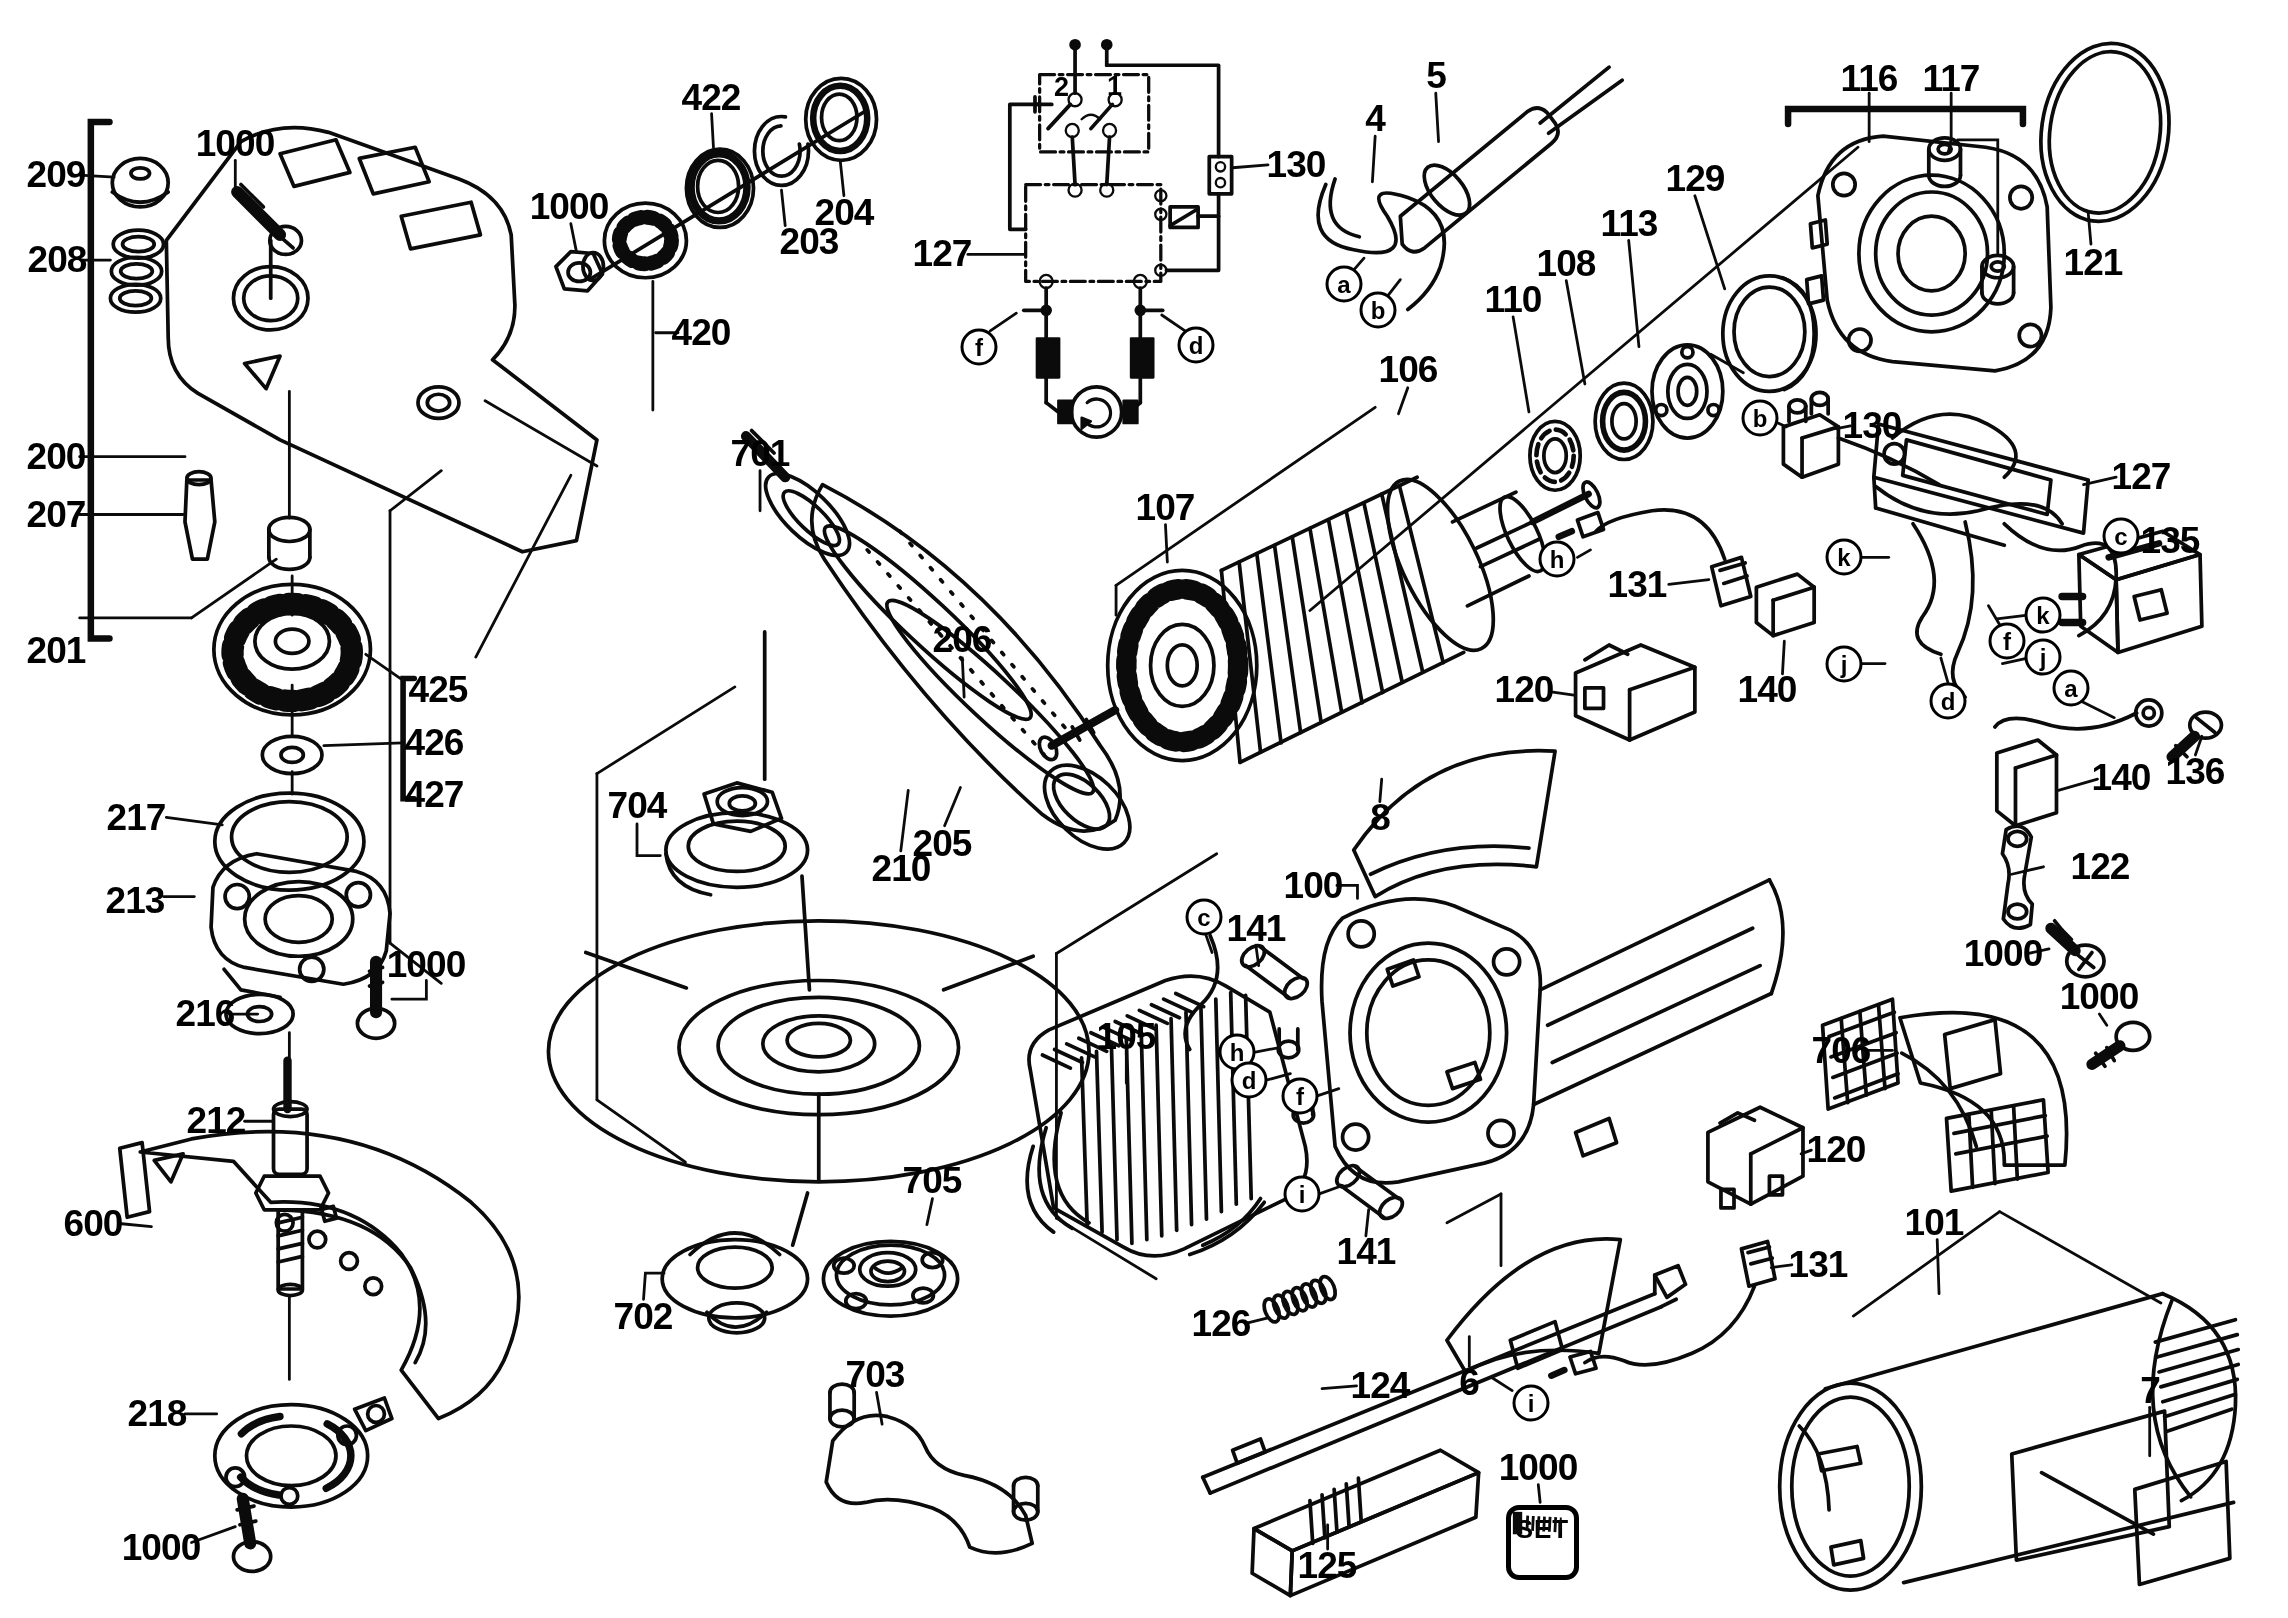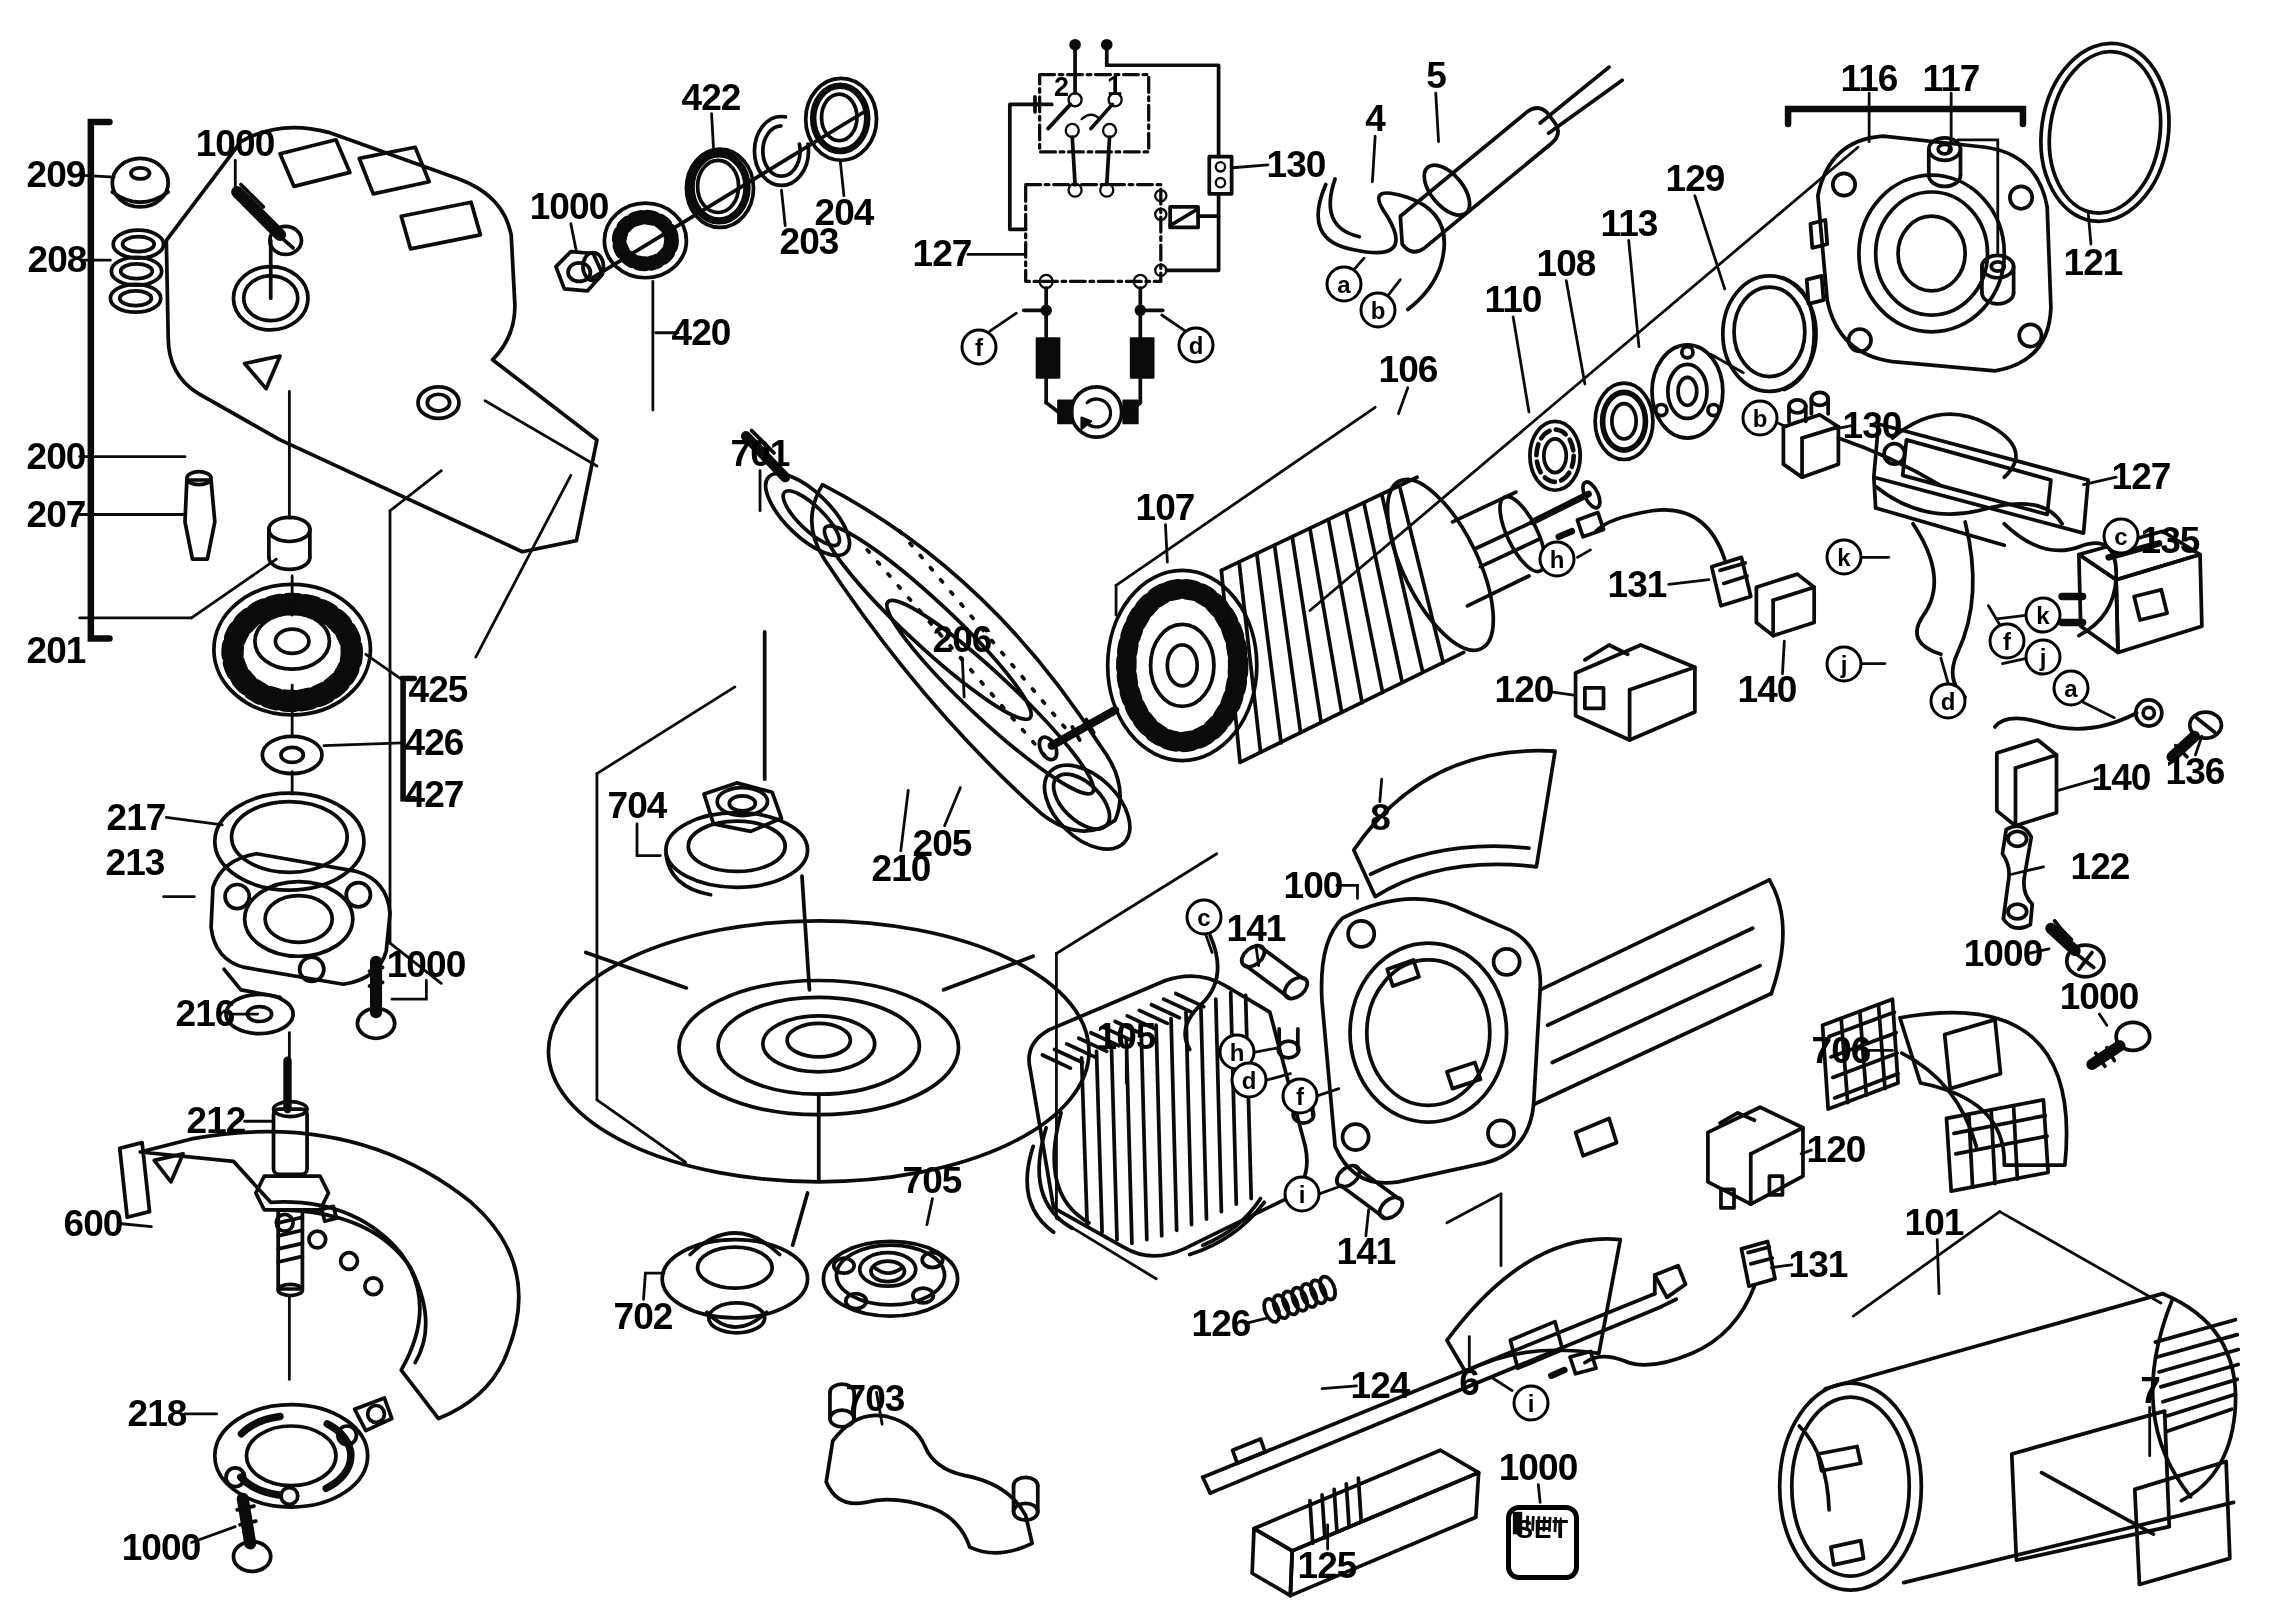--- a/index.html
+++ b/index.html
@@ -784,40 +784,40 @@
       <div class="plabel" style="left: 56px; top: 175px;">209</div>
       <div class="plabel" style="left: 235px; top: 144px;">1000</div>
       <div class="plabel" style="left: 57px; top: 260px;">208</div>
       <div class="plabel" style="left: 56px; top: 457px;">200</div>
       <div class="plabel" style="left: 56px; top: 515px;">207</div>
       <div class="plabel" style="left: 56px; top: 618px; margin-top: 33px;">201</div>
       <div class="plabel" style="left: 438px; top: 690px;">425</div>
       <div class="plabel" style="left: 434px; top: 743px;">426</div>
       <div class="plabel" style="left: 434px; top: 795px;">427</div>
       <div class="plabel" style="left: 136px; top: 818px;">217</div>
-      <div class="plabel" style="left: 135px; top: 863px; text-align: right;">213</div>
+      <div class="plabel" style="left: 135px; top: 901px; text-align: right;">213</div>
       <div class="plabel" style="left: 205px; top: 1014px;">216</div>
       <div class="plabel" style="left: 426px; top: 965px;">1000</div>
       <div class="plabel" style="left: 216px; top: 1121px; text-align: center;">212</div>
       <div class="plabel" style="left: 93px; top: 1224px;">600</div>
       <div class="plabel" style="left: 157px; top: 1414px;">218</div>
       <div class="plabel" style="left: 161px; top: 1548px;">1000</div>
       <div class="plabel" style="left: 711px; top: 98px;">422</div>
       <div class="plabel" style="left: 569px; top: 207px;">1000</div>
       <div class="plabel" style="left: 785px; top: 242px; margin-left: 24px;">203</div>
       <div class="plabel" style="left: 844px; top: 213px;">204</div>
       <div class="plabel" style="left: 701px; top: 333px;">420</div>
       <div class="plabel" style="left: 760px; top: 454px;">701</div>
       <div class="plabel" style="left: 637px; top: 806px;">704</div>
       <div class="plabel" style="left: 962px; top: 640px;">206</div>
       <div class="plabel" style="left: 942px; top: 844px;">205</div>
       <div class="plabel" style="left: 901px; top: 869px;">210</div>
       <div class="plabel" style="left: 643px; top: 1317px;">702</div>
       <div class="plabel" style="left: 932px; top: 1181px;">705</div>
-      <div class="plabel" style="left: 875px; top: 1375px; margin-top: 24px;">703</div>
+      <div class="plabel" style="left: 875px; top: 1375px;">703</div>
       <div class="plabel" style="left: 942px; top: 254px;">127</div>
       <div class="plabel" style="left: 1296px; top: 165px;">130</div>
       <div class="plabel small" style="left: 1061px; top: 87px;">2</div>
       <div class="plabel small" style="left: 1114px; top: 86px;">1</div>
       <div class="plabel" style="left: 1375px; top: 119px;">4</div>
       <div class="plabel" style="left: 1436px; top: 76px;">5</div>
       <div class="plabel" style="left: 1408px; top: 370px;">106</div>
       <div class="plabel" style="left: 1513px; top: 300px;">110</div>
       <div class="plabel" style="left: 1566px; top: 264px;">108</div>
       <div class="plabel" style="left: 1629px; top: 224px;">113</div>

